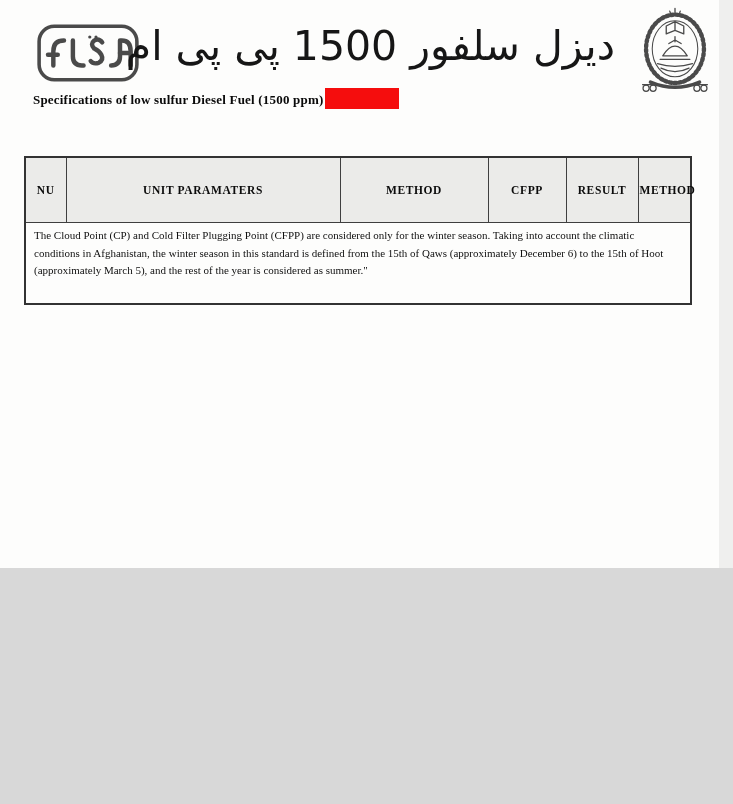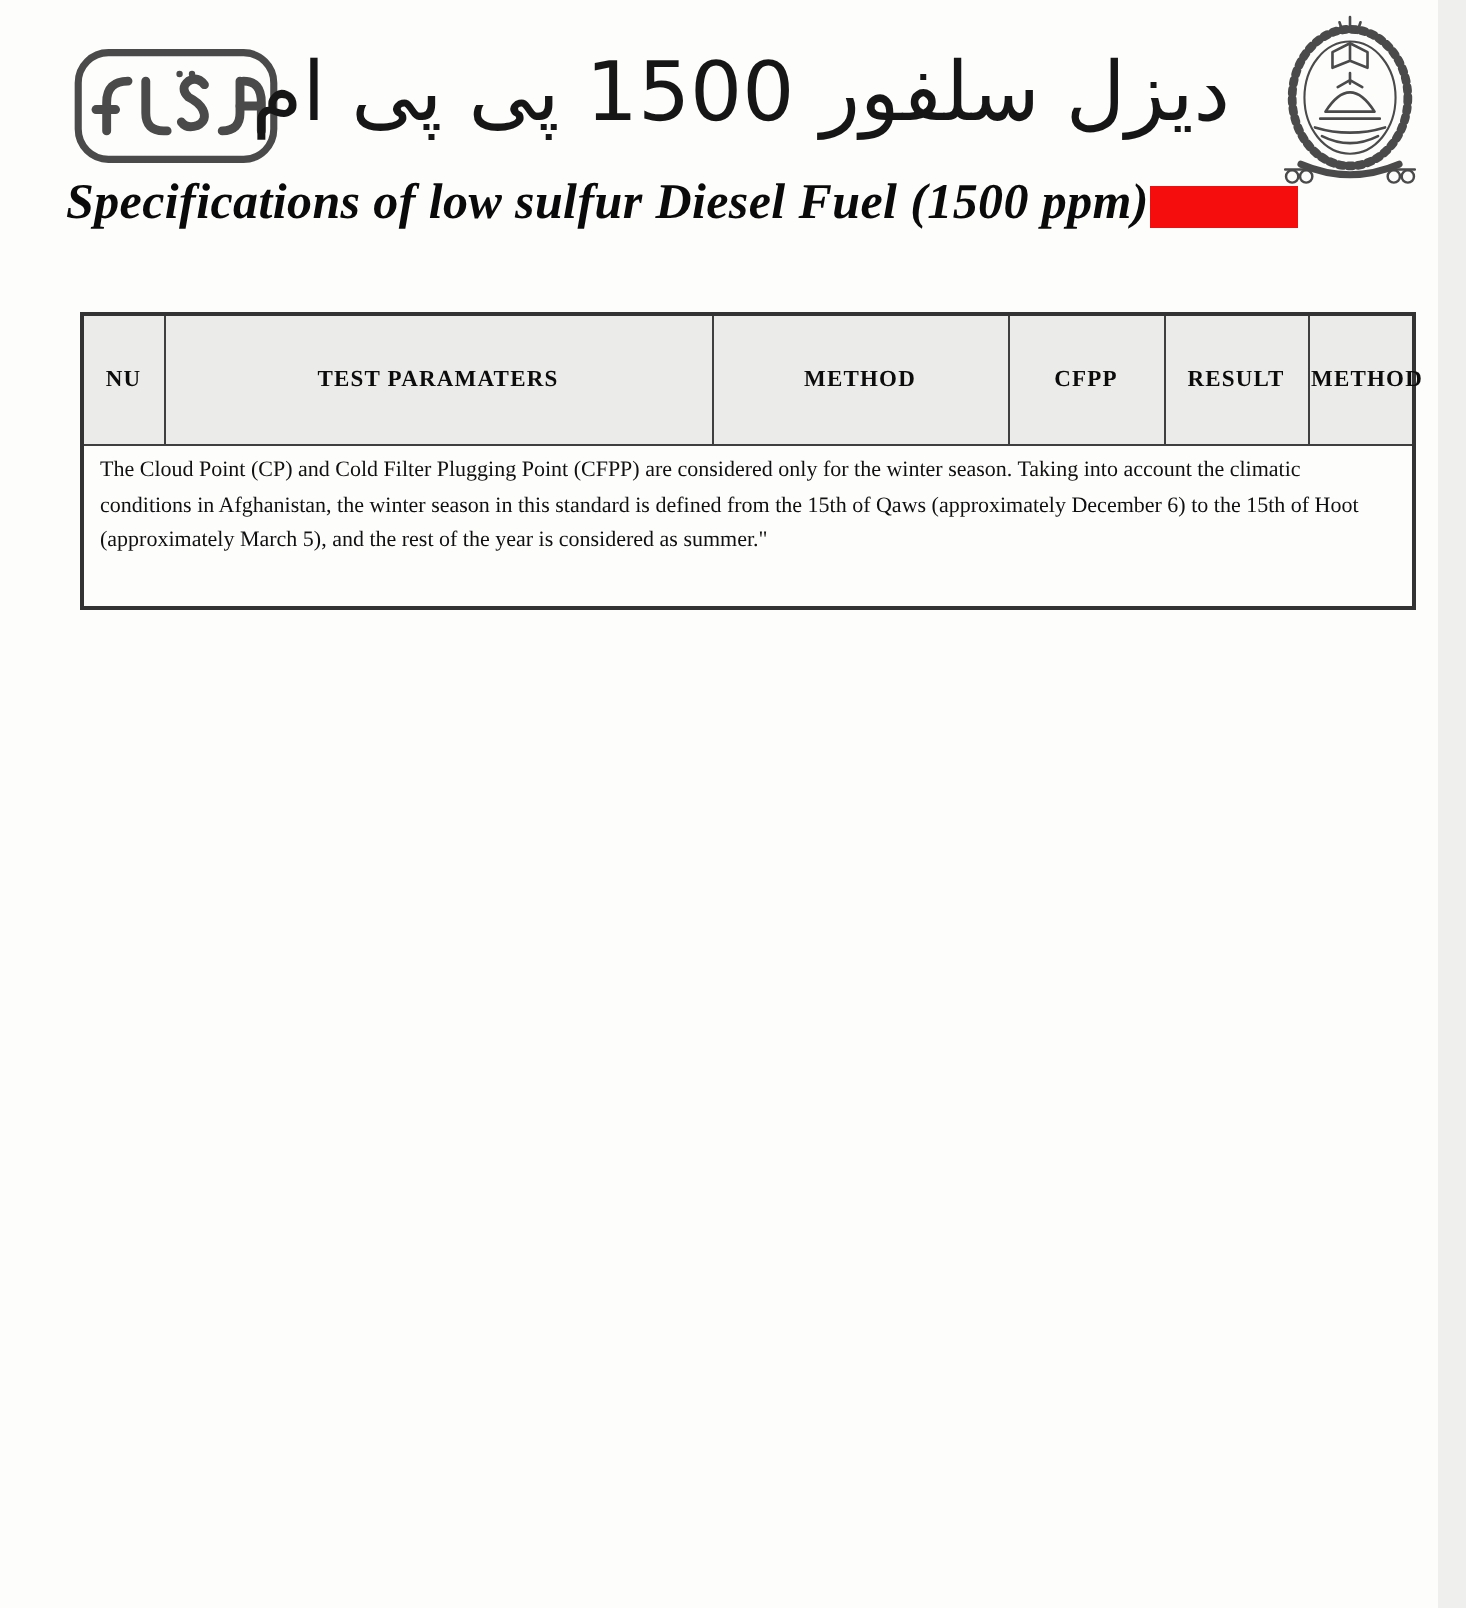--- a/index.html
+++ b/index.html
@@ -1,46 +1,45 @@
 <!DOCTYPE html>
 <html><head>
 <meta charset="utf-8">
 <style>
   html,body{margin:0;padding:0;background:#d8d8d8;}
   .page{
-    position:relative;width:733px;height:804px;margin:0 auto;
+    position:relative;width:733px;height:568px;margin:0 auto;
     background:#fdfdfc;overflow:hidden;
     font-family:"Liberation Serif", serif;color:#131313;
   }
   
   .scan-edge{position:absolute;right:0;top:0;width:14px;height:100%;background:#efefee;}
 
   
   .ansa-logo{position:absolute;left:33px;top:21px;width:110px;height:64px;}
   .emblem{position:absolute;left:631px;top:5px;width:88px;height:92px;}
   .arabic-title{
     position:absolute;left:150px;top:14px;width:465px;height:66px;
     direction:rtl;text-align:center;
     font-family:"DejaVu Sans", sans-serif;
     font-size:41px;line-height:64px;color:#161616;white-space:nowrap;
   }
   .doc-title{
     position:absolute;left:33px;top:88px;width:690px;
-    font-size:25px;font-weight:bold;letter-spacing:.2px;color:#0a0a0a;
+    font-size:13px;font-weight:bold;letter-spacing:.2px;color:#0a0a0a;
     white-space:nowrap;
-    font-style:italic;
   }
   .redact-title{
     display:inline-block;width:74px;height:21px;vertical-align:-5px;
     margin-left:1px;
   }
 
   
   table.spec{
-    position:absolute;left:40px;top:156px;width:666px;
+    position:absolute;left:24px;top:156px;width:666px;
     border-collapse:collapse;table-layout:fixed;
     font-size:11.5px;line-height:1.25;color:#101010;border-radius:11px;
   }
   table.spec, table.spec td, table.spec th{border:1px solid #3f3f3f;}
   table.spec{border:2px solid #333;}
   th.hd{
     height:62px;background:#ebebe9;
     font-family:"Liberation Serif", serif;font-weight:bold;font-size:11.5px;
     letter-spacing:.6px;text-align:center;color:#0c0c0c;
   }
@@ -106,21 +105,21 @@
       <col style="width:41px">
         <col style="width:274px">
         <col style="width:148px">
       <col style="width:78px">
         <col style="width:72px">
         <col style="width:53px">
     </colgroup>
     <thead>
         <tr>
           <th class="hd">NU</th>
-          <th class="hd">TEST PARAMATERS</th>
+          <th class="hd">UNIT PARAMATERS</th>
           <th class="hd">METHOD</th>
           <th class="hd">CFPP</th>
           <th class="hd">RESULT</th>
           <th class="hd">METHOD</th>
         </tr>
       </thead>
     <tbody>
         <tr>
           <td colspan="6" class="footnote">The Cloud Point (CP) and Cold Filter Plugging Point (CFPP) are considered only for the winter season. Taking into account the climatic conditions in Afghanistan, the winter season in this standard is defined from the 15th of Qaws (approximately December 6) to the 15th of Hoot (approximately March 5), and the rest of the year is considered as summer."</td>
         </tr>

